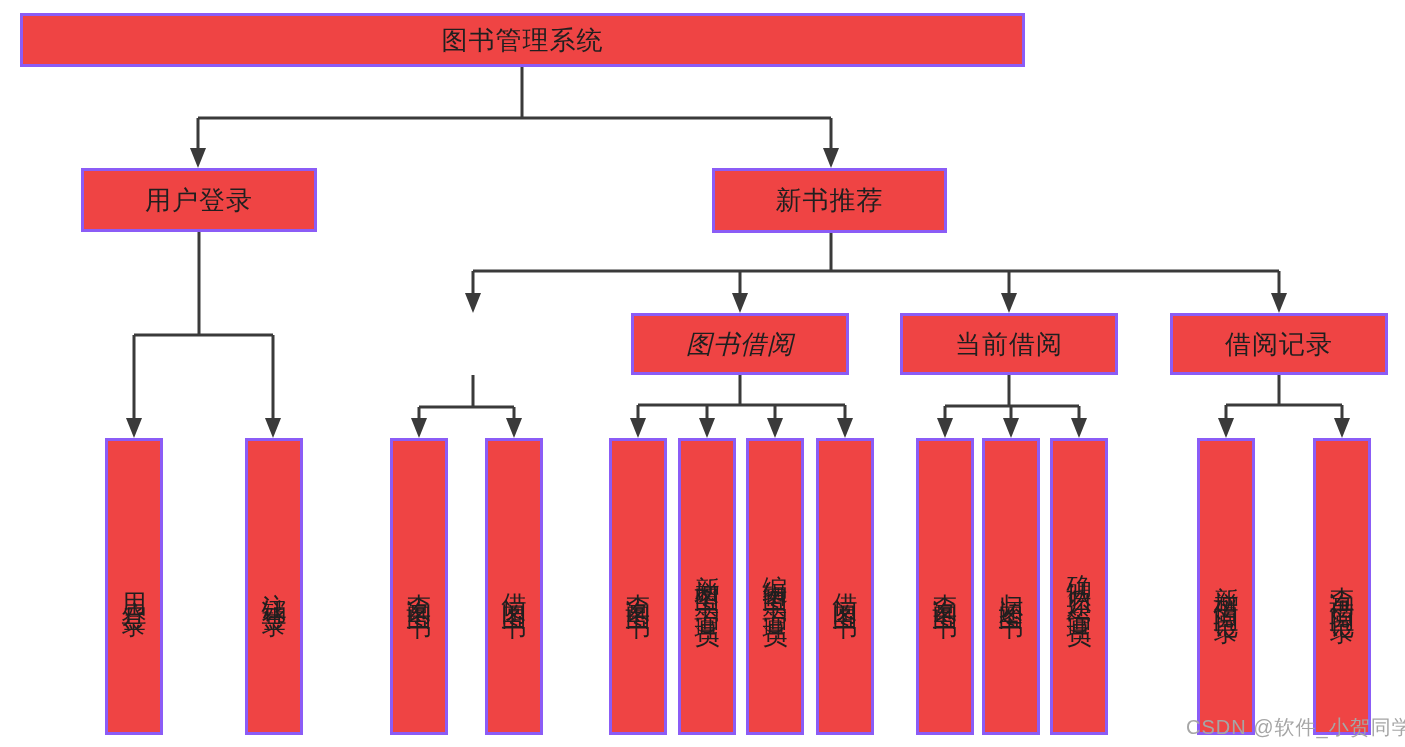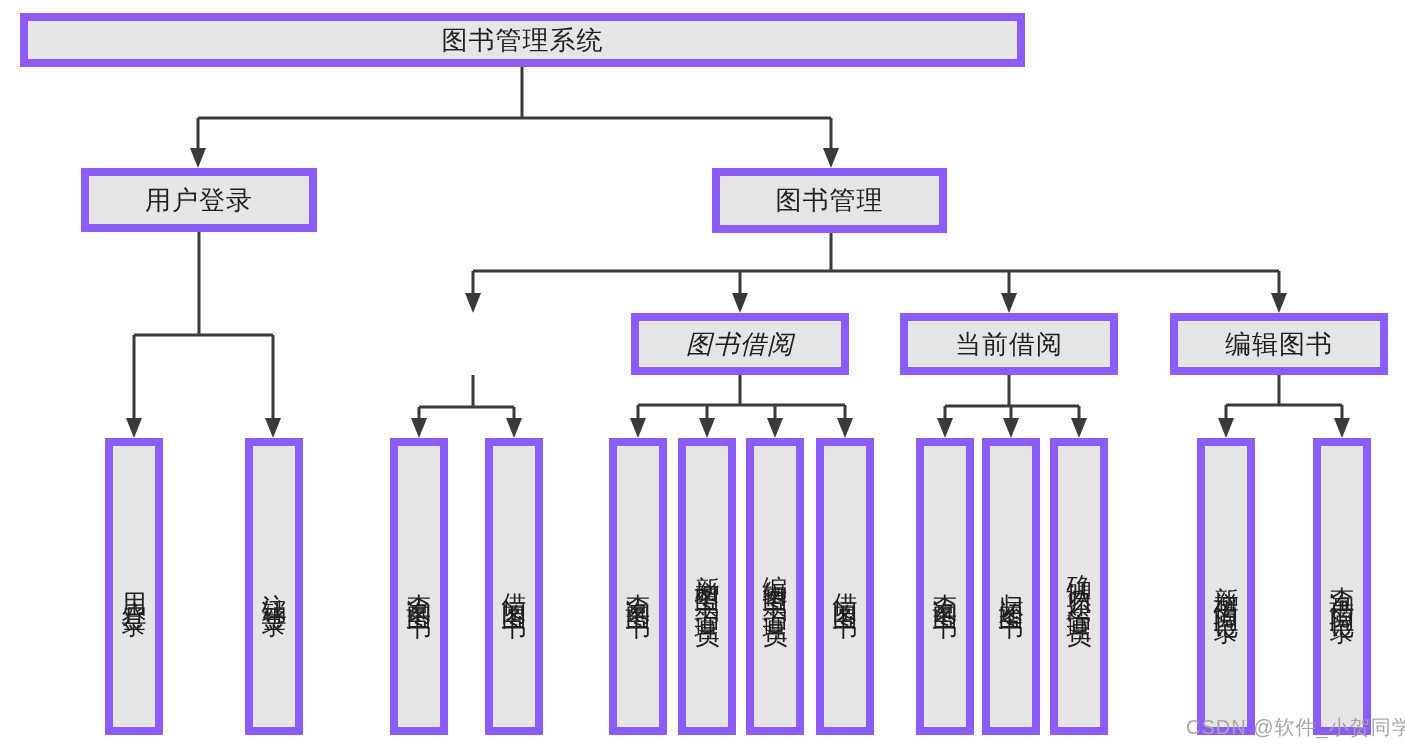--- a/index.html
+++ b/index.html
@@ -7,22 +7,22 @@
     position: relative;
     width: 1405px;
     height: 747px;
     background: #ffffff;
     font-family: "Liberation Sans", "DejaVu Sans", sans-serif;
     overflow: hidden;
   }
   .node {
     position: absolute;
     box-sizing: border-box;
-    border: 8px solid #8b5cf6;
-    background: #e5e5e5;
+    border: 3px solid #8b5cf6;
+    background: #ef4444;
     display: flex;
     align-items: center;
     justify-content: center;
     color: #1f1f1f;
   }
   .h-node { font-size: 26px; letter-spacing: 1px; }
   .v-node { font-size: 25px; }
   .v-node .v-text {
     writing-mode: vertical-rl;
     text-orientation: mixed;
@@ -85,25 +85,25 @@
     <path class="head" d="M1071,418 L1087,418 L1079,438 Z"></path>
 
     <path class="wire" d="M1279,375 V405 M1226,405 H1342 M1226,405 V420 M1342,405 V420"></path>
     <path class="head" d="M1218,418 L1234,418 L1226,438 Z"></path>
     <path class="head" d="M1334,418 L1350,418 L1342,438 Z"></path>
   </svg>
 
   <div class="node h-node" style="left:20px; top:13px; width:1005px; height:54px;">图书管理系统</div>
 
   <div class="node h-node" style="left:81px; top:168px; width:236px; height:64px;">用户登录</div>
-  <div class="node h-node" style="left:712px; top:168px; width:235px; height:65px;">图书管理</div>
+  <div class="node h-node" style="left:712px; top:168px; width:235px; height:65px;">新书推荐</div>
 
   <div class="node h-node" style="left:631px; top:313px; width:218px; height:62px;font-style:italic;">图书借阅</div>
   <div class="node h-node" style="left:900px; top:313px; width:218px; height:62px;">当前借阅</div>
-  <div class="node h-node" style="left:1170px; top:313px; width:218px; height:62px;">编辑图书</div>
+  <div class="node h-node" style="left:1170px; top:313px; width:218px; height:62px;">借阅记录</div>
 
   <div class="node v-node" style="left:105px; top:438px; width:58px; height:297px;">
     <span class="v-text">用户登录</span>
   </div>
   <div class="node v-node" style="left:245px; top:438px; width:58px; height:297px;">
     <span class="v-text">注销登录</span>
   </div>
 
   <div class="node v-node" style="left:390px; top:438px; width:58px; height:297px;">
     <span class="v-text">查询图书</span>

